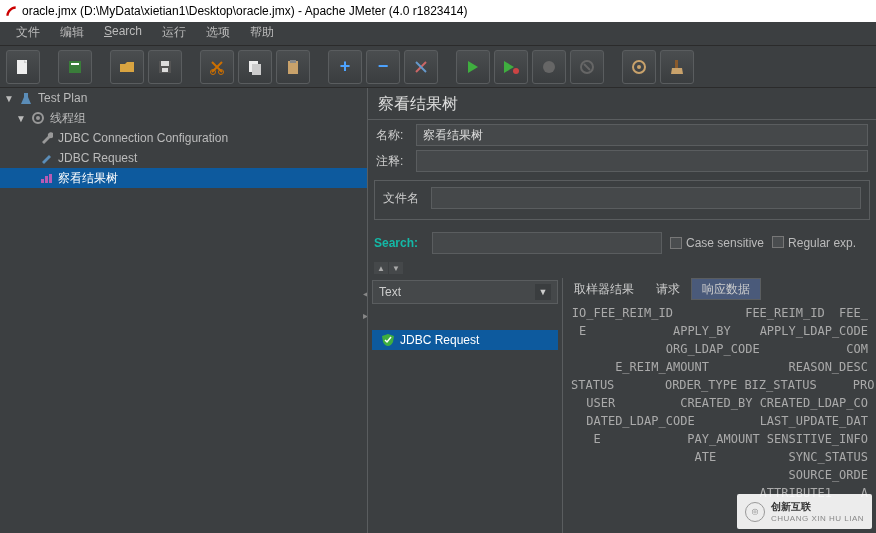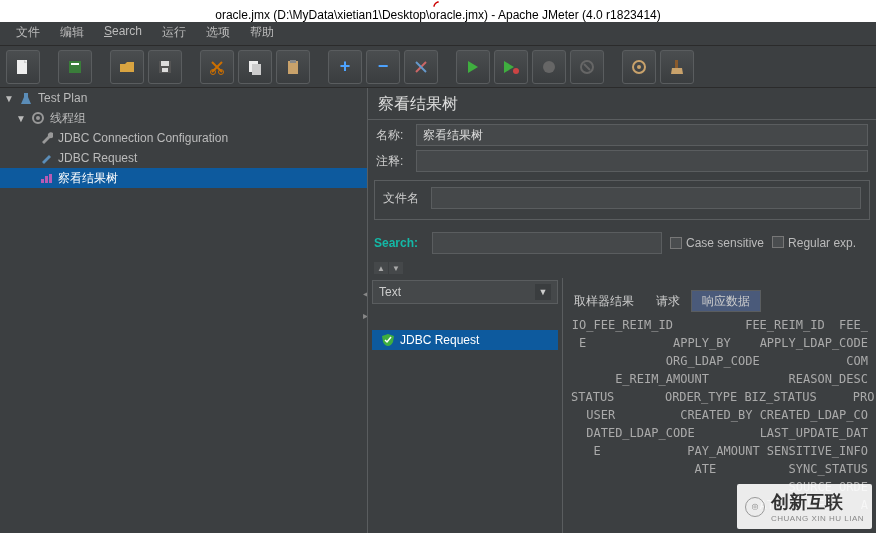--- a/index.html
+++ b/index.html
@@ -10,21 +10,20 @@
     background: #3c3f41;
     color: #bbbbbb;
     overflow: hidden;
     position: relative;
   }
   
   .title-bar {
     height: 22px; background: #ffffff; color: #000;
     display: flex; align-items: center; padding: 0 4px;
     font-size: 12px;
-    flex-direction: column;
   }
   .title-bar .feather { width: 14px; height: 14px; margin-right: 4px; }
   
   .menu-bar {
     height: 24px; background: #3c3f41;
     display: flex; align-items: flex-start; padding: 0 6px;
     border-bottom: 1px solid #2b2b2b;
   }
   .menu-item { padding: 2px 10px; color: #bbbbbb; cursor: default; }
   .menu-item u { text-decoration: underline; }
@@ -115,21 +114,21 @@
     height: 24px; background:#45484a; border:1px solid #5a5d5f;
     margin: 2px 4px 0; display:flex; align-items:center; justify-content:space-between;
     padding: 0 6px; color:#ccc;
   }
   .res-dd .caret { width:16px; height:16px; background:#3a3d3f; display:flex; align-items:center; justify-content:center; font-size:9px;}
   .res-tree { flex:1; padding: 4px; }
   .res-item {
     display:flex; align-items:center; height:20px;
     background:#0d5a9e; color:#fff; padding-left:4px;
   }
-  .res-right { flex:1; display:flex; flex-direction:column; overflow:hidden;margin-top:12px;}
+  .res-right { flex:1; display:flex; flex-direction:column; overflow:hidden;}
   .tabs { display:flex; height:22px; }
   .tab {
     padding: 2px 10px; color:#ccc; border:1px solid transparent;
     font-size:12px;
   }
   .tab.active { background:#4a5a7a; border-color:#5a5d5f;}
   .data-area {
     flex:1; background:#3c3f41; overflow:hidden;
     padding: 4px 8px;
     font-family: monospace, "Microsoft YaHei";
@@ -393,16 +392,16 @@
              SOURCE_ORDE
              ATTRIBUTE1    A</div>
       </div>
     </div>
   </div>
 </div>
 
 <div class="watermark">
   <div class="logo">◎</div>
   <div>
-    <div style="font-weight:bold;font-size:18px;">创新互联</div>
+    <div style="font-weight:bold;font-size:10px;">创新互联</div>
     <div style="font-size:8px;letter-spacing:0.5px;color:#888;">CHUANG XIN HU LIAN</div>
   </div>
 </div>
 
 </body></html>

